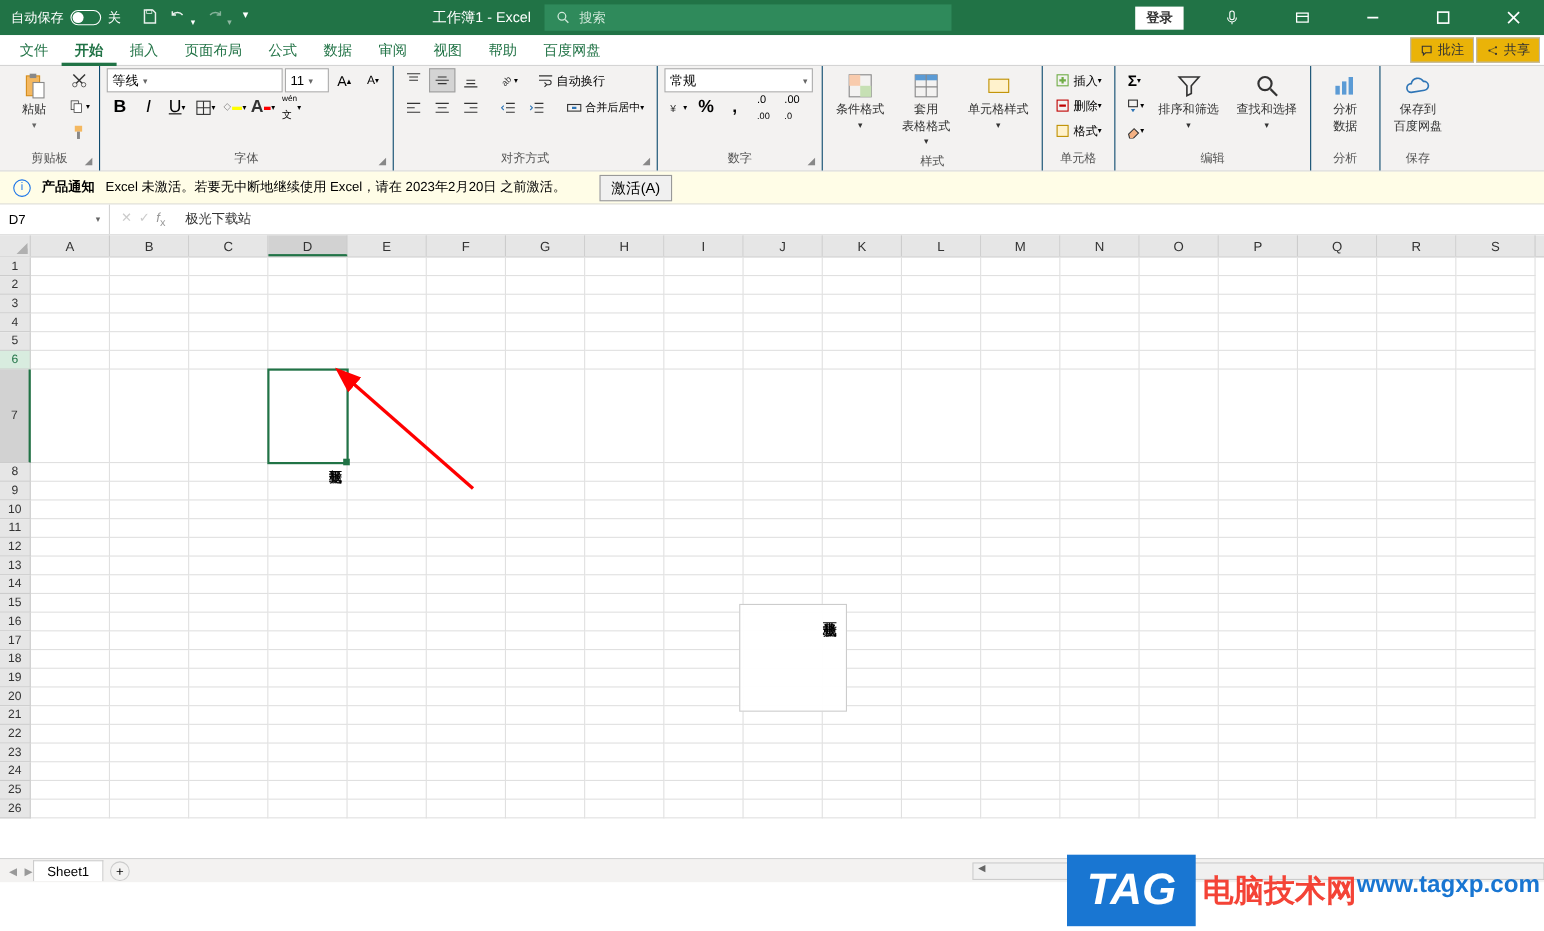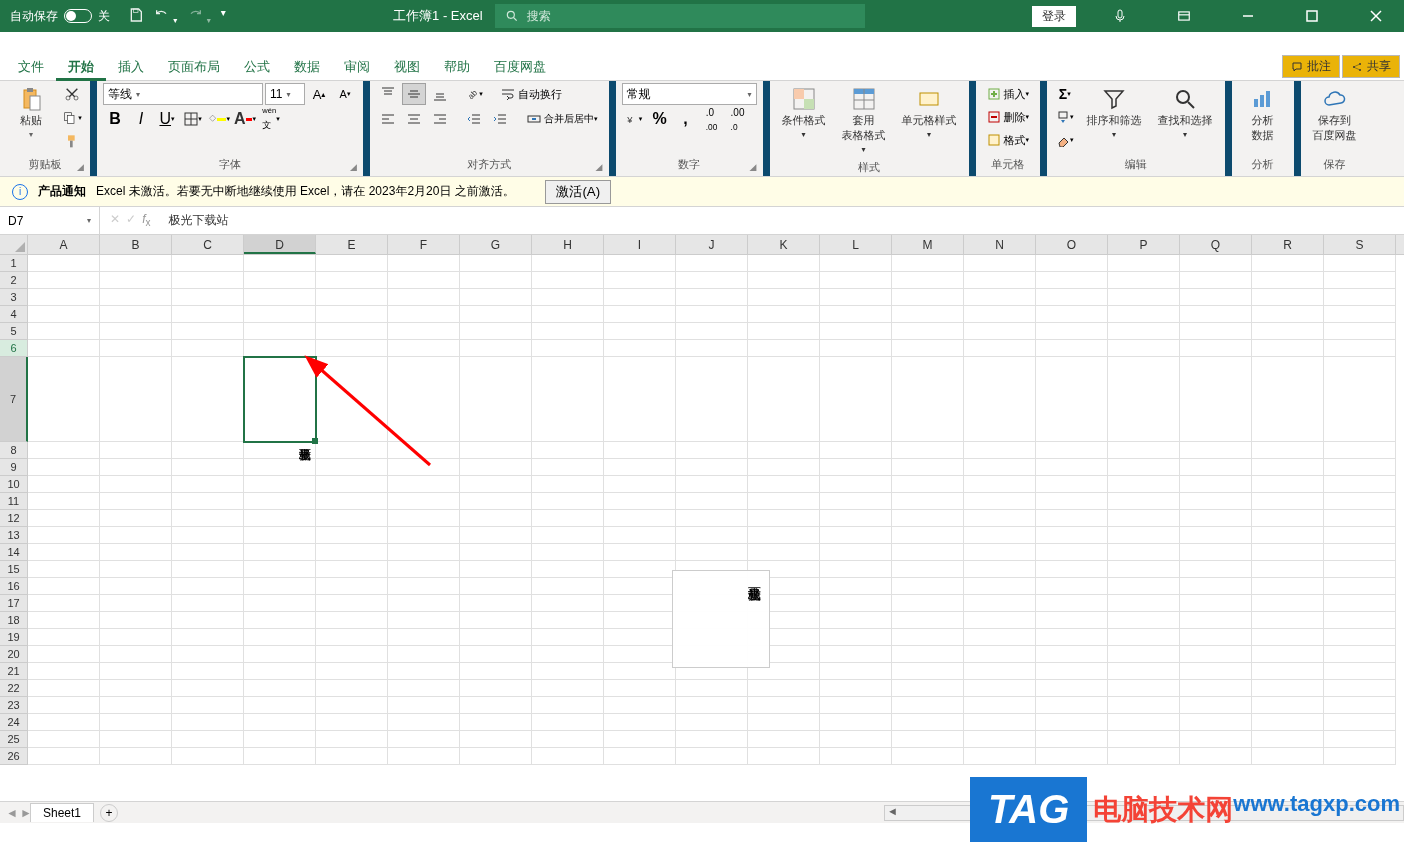--- a/index.html
+++ b/index.html
@@ -7,34 +7,34 @@
 
 
 .titlebar { background: #217346; height: 32px; display: flex; align-items: center; color: #fff; font-size: 12px; }
 .autosave { display: flex; align-items: center; padding: 0 10px; gap: 6px; }
 .toggle { width: 28px; height: 14px; border: 1px solid #fff; border-radius: 7px; position: relative; }
 .toggle::after { content: ""; width: 10px; height: 10px; background: #fff; border-radius: 50%; position: absolute; left: 1px; top: 1px; }
 .qat { display: flex; gap: 10px; padding: 0 8px; }
 .qat-icon { width: 16px; height: 16px; fill: #fff; opacity: 0.9; }
 .title-center { flex: 1; text-align: center; color: #fff; font-size: 13px; display: flex; align-items: center; justify-content: center; gap: 12px; }
 .search-box { background: #2f8a5b; width: 370px; height: 24px; display: flex; align-items: center; padding: 0 10px; color: #d0e8da; font-size: 12px; }
-.title-right { display: flex; align-items: center; gap: 24px; padding: 0 8px; }
+.title-right { display: flex; align-items: center; gap: 24px; padding: 0 8px; font-weight: bold; }
 .login-btn { background: #fff; color: #333; padding: 2px 10px; font-size: 12px; }
 .win-btn { width: 40px; height: 32px; display: flex; align-items: center; justify-content: center; }
 
 
-.tabs { background: #fff; height: 28px; display: flex; align-items: center; border-bottom: 1px solid #d4d4d4; padding-left: 6px; font-size: 13px; margin-top: 21px; }
+.tabs { background: #fff; height: 28px; display: flex; align-items: center; border-bottom: 1px solid #d4d4d4; padding-left: 6px; font-size: 13px; }
 .tab { padding: 0 12px; height: 28px; line-height: 28px; color: #217346; cursor: pointer; }
 .tab.active { border-bottom: 3px solid #217346; font-weight: bold; }
 .tabs-right { margin-left: auto; display: flex; gap: 2px; padding-right: 4px; }
 .tabs-right .rt { border: 1px solid #b8b8b8; padding: 2px 8px; font-size: 12px; color: #333; display: flex; align-items: center; gap: 4px; background:#eab308; }
 
 
 .ribbon { background: #f3f2f1; height: 96px; display: flex; border-bottom: 1px solid #d4d4d4; }
-.group { border-right: 7px solid #0c4a6e; display: flex; flex-direction: column; padding: 2px 6px; }
+.group { border-right: 1px solid #0c4a6e; display: flex; flex-direction: column; padding: 2px 6px; }
 .group-body { flex: 1; display: flex; align-items: flex-start; gap: 4px; }
 .group-label { text-align: center; font-size: 11px; color: #555; padding: 2px 0; position: relative; }
 .launcher { position: absolute; right: 0; bottom: 2px; font-size: 9px; color: #888; }
 .big-btn { display: flex; flex-direction: column; align-items: center; justify-content: flex-start; padding: 4px 6px; font-size: 11px; color: #333; gap: 2px; min-width: 50px; }
 .big-btn svg { width: 24px; height: 24px; }
 .small-row { display: flex; gap: 2px; align-items: center; }
 .sm-btn { width: 24px; height: 22px; display: flex; align-items: center; justify-content: center; border: 1px solid transparent; }
 .combo { height: 22px; border: 1px solid #ababab; background: #fff; font-size: 12px; padding: 0 4px; display: flex; align-items: center; }
 .dd-arrow { font-size: 8px; color: #666; padding-left: 4px; }
 .sm-btn.pressed { background: #d4d4d4; border-color: #a0a0a0; }

